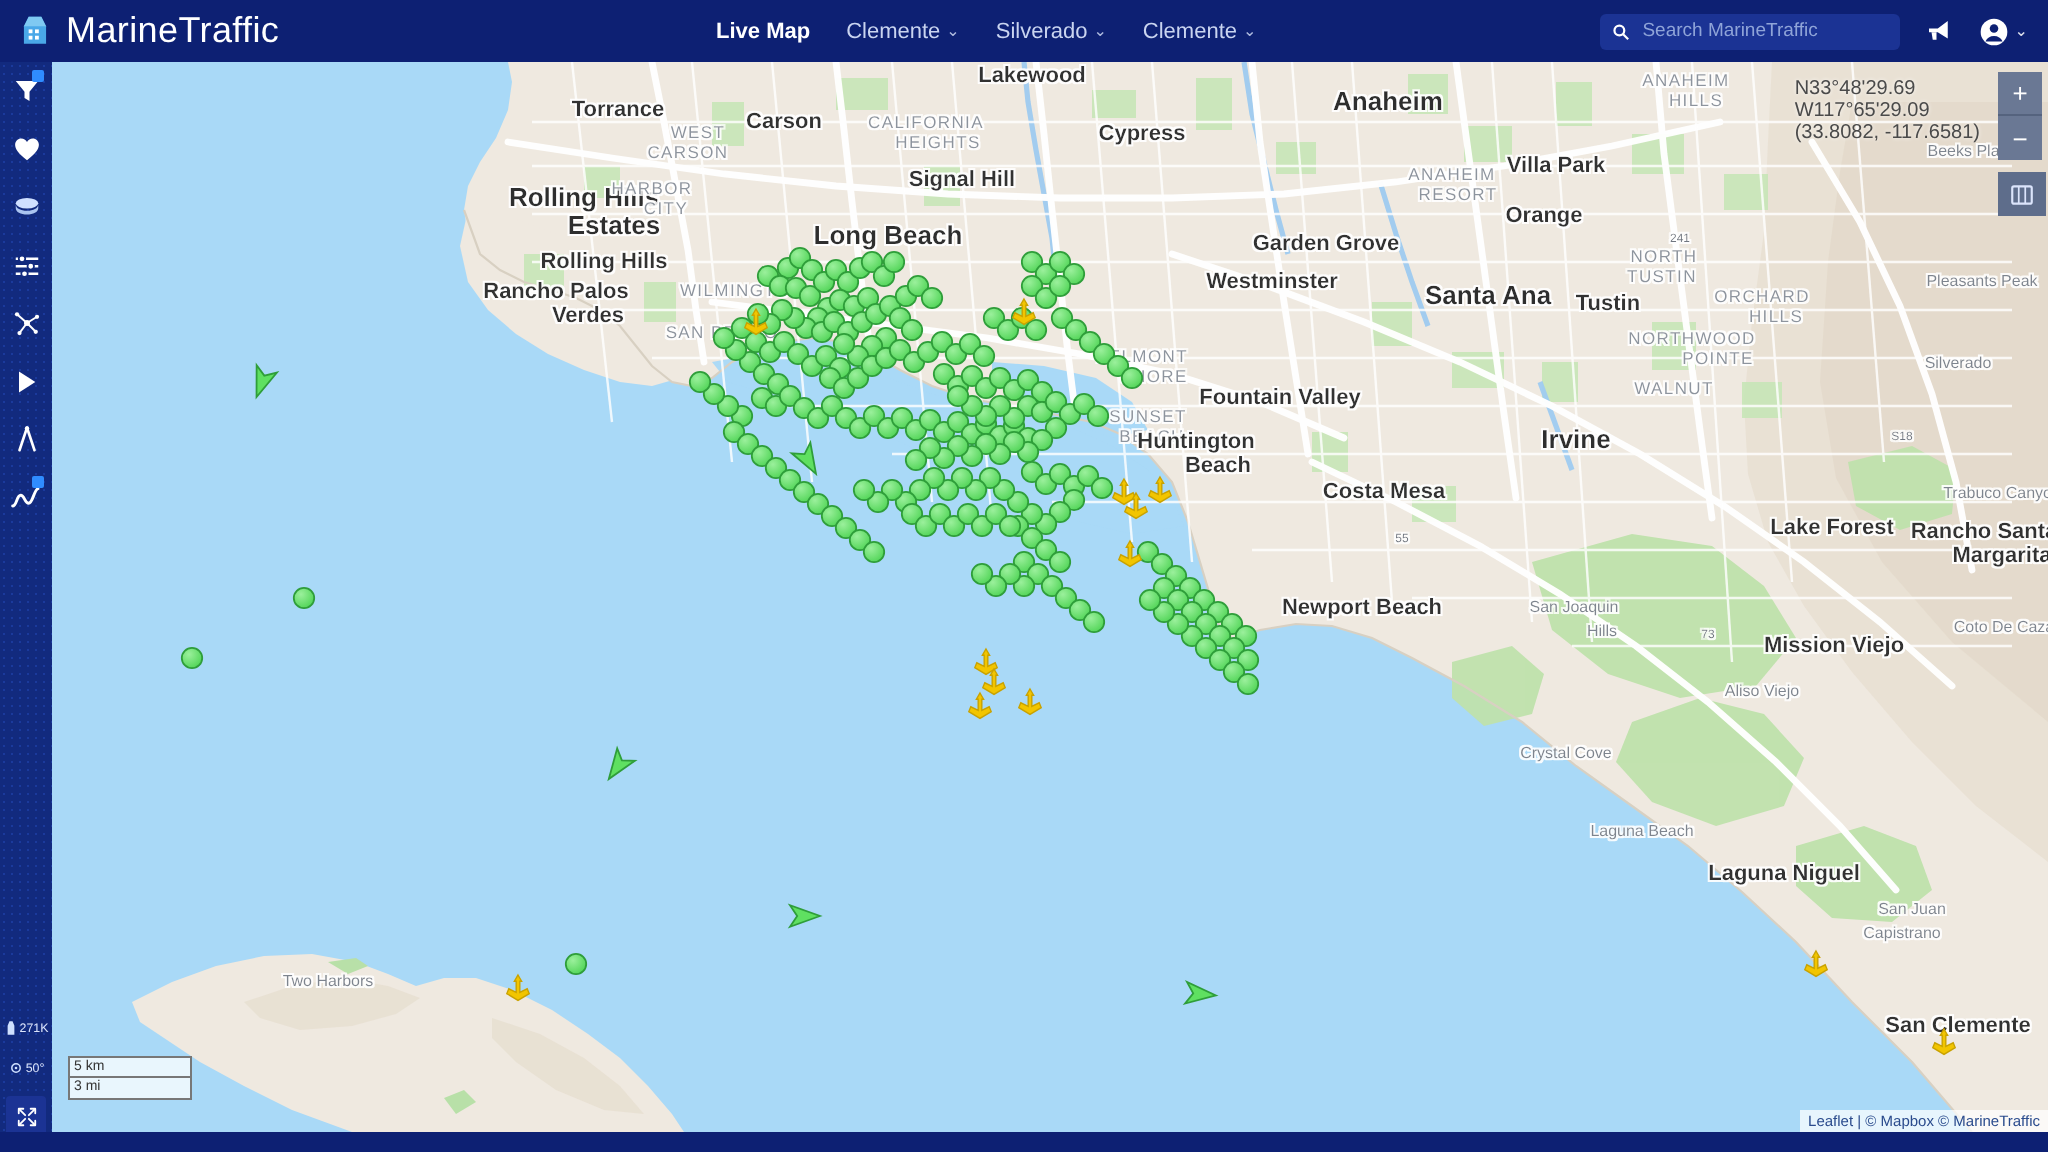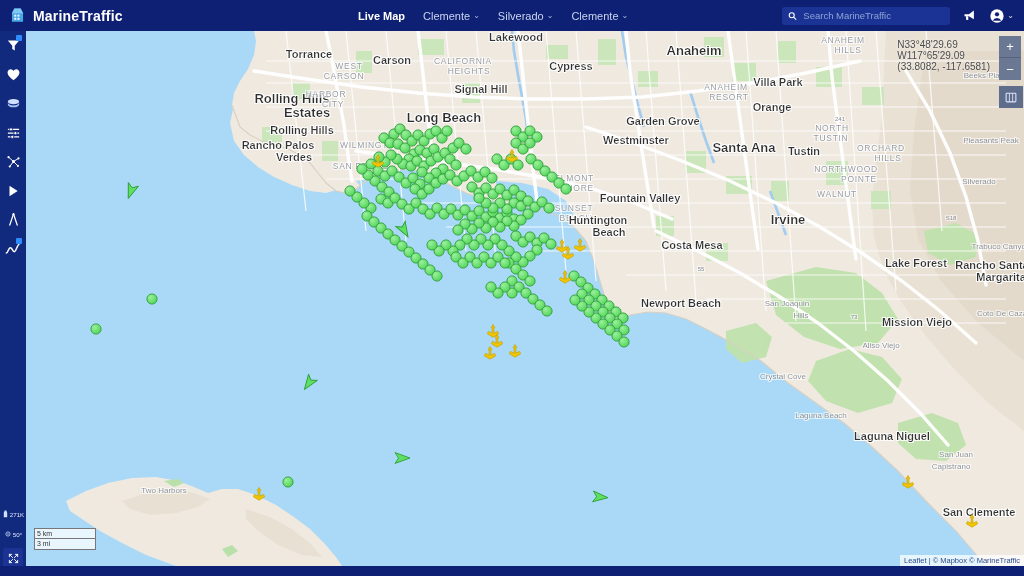--- a/index.html
+++ b/index.html
@@ -11,34 +11,34 @@
   }
   #app { position: relative; width: 1024px; height: 576px; }
 
   
   #topbar {
     position: absolute; top: 0; left: 0; width: 1024px; height: 31px;
     background: #0d2073; display: flex; align-items: center; z-index: 50;
   }
   .brand { display: flex; align-items: center; gap: 6px; padding-left: 8px; width: 230px; }
   .brand-logo { width: 19px; height: 19px; }
-  .brand-name { color: #fff; font-size: 14px; font-weight: bold; letter-spacing: .2px; }
+  .brand-name { color: #fff; font-size: 18px; font-weight: normal; letter-spacing: .2px; }
 
   .navmenu { display: flex; align-items: center; gap: 18px; margin-left: 100px; padding-left: 28px; }
   .navitem {
     color: #c9d4f0; font-size: 11px; display: flex; align-items: center; gap: 3px;
     cursor: pointer; white-space: nowrap;
   }
   .navitem.active { color: #ffffff; font-weight: bold; }
   .caret { font-size: 8px; opacity: .85; }
 
   .topright { margin-left: auto; display: flex; align-items: center; gap: 12px; padding-right: 10px; }
   .searchbox {
     display: flex; align-items: center; gap: 6px;
-    width: 168px; height: 18px; border-radius: 3px;
+    width: 150px; height: 18px; border-radius: 3px;
     background: #1b3394; padding: 0 6px;
   }
   .searchbox input {
     background: transparent; border: none; outline: none;
     color: #ffffff; font-size: 9.5px; width: 100%;
     font-family: "Liberation Sans", sans-serif;
   }
   .searchbox input::placeholder { color: #8fa4d8; }
   .ticon { cursor: pointer; display: flex; align-items: center; }
   .acct { display: flex; align-items: center; gap: 2px; cursor: pointer; }

